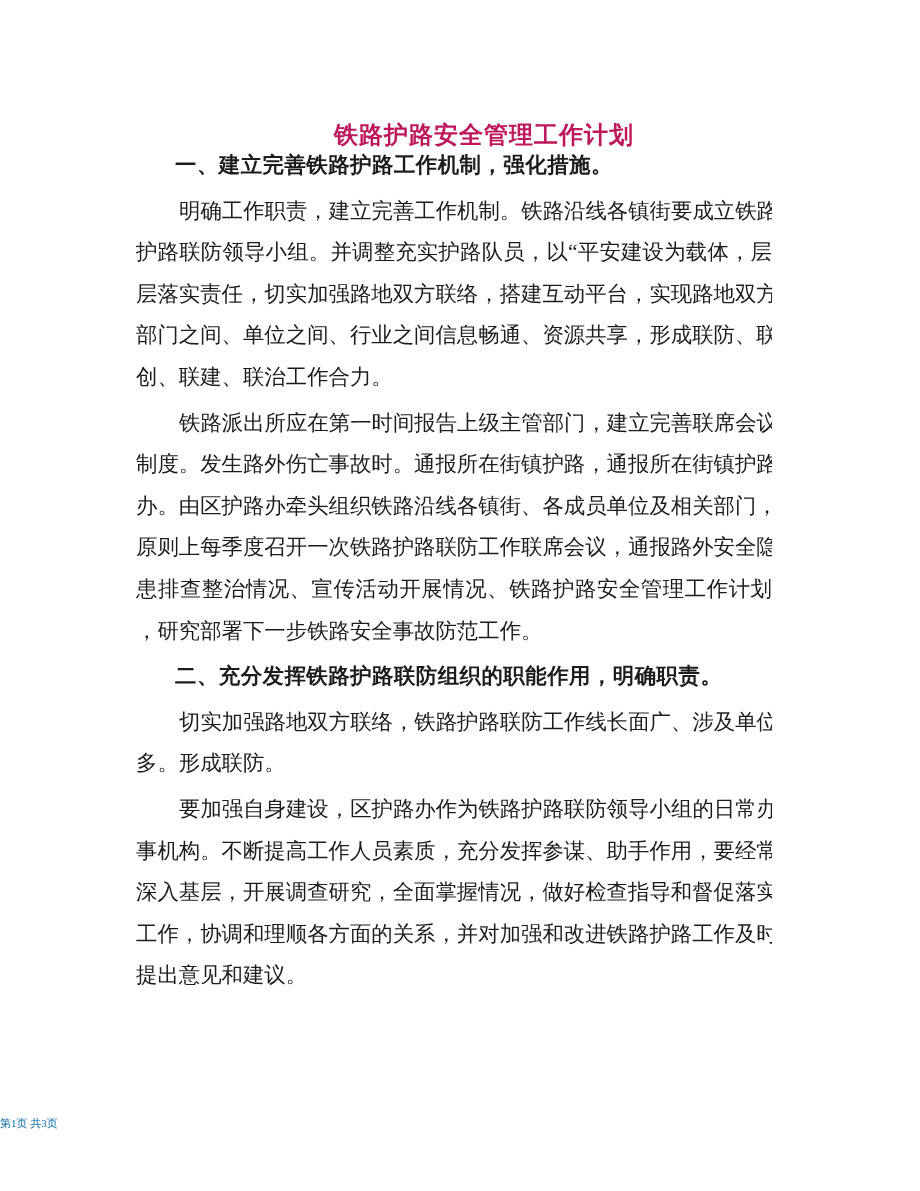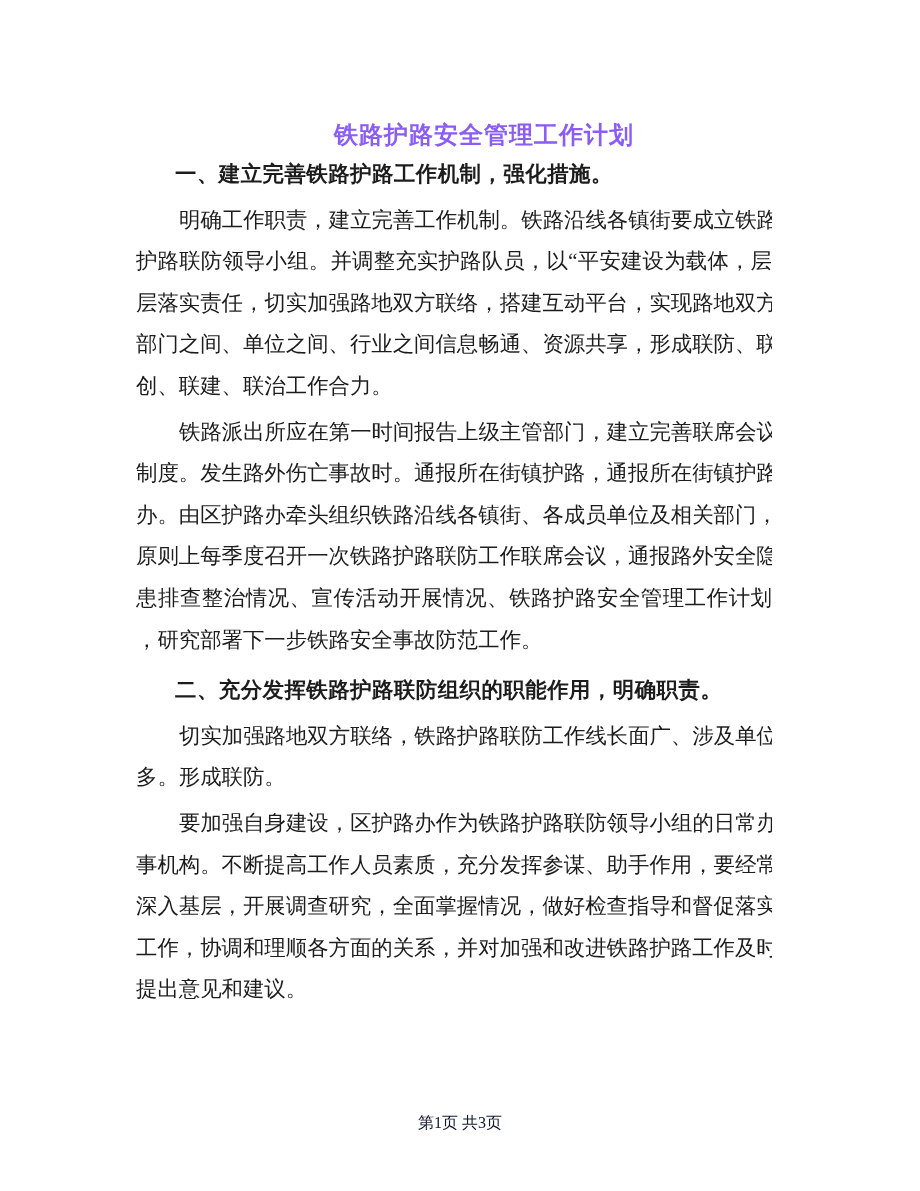--- a/index.html
+++ b/index.html
@@ -40,37 +40,35 @@
     overflow: hidden;
   }
   .line.first { text-indent: 43px; }
   .line.last  { text-align: right; text-align-last: left; }
   .line.heading {
     font-weight: bold;
     text-align: right;
     text-align-last: left;
     text-indent: 43px;
     letter-spacing: 0.5px;
-    margin-top: 9px;
   }
   .paragraph { margin: 4px; }
   .doc-footer {
     position: absolute;
     top: 1112px; left: 0; width: 920px;
-    text-align: center;
-    font-size: 16px;
+    font-size: 11px;
     line-height: 22px;
-    color: #0f172a;
+    color: #0369a1;
   }
 </style>
 </head>
 <body>
 
 <div class="page">
-  <h1 class="doc-title" style="color: #8b5cf6;">铁路护路安全管理工作计划</h1>
+  <h1 class="doc-title" style="color: #be185d;">铁路护路安全管理工作计划</h1>
 
   <div class="doc-content">
       <div class="line heading">一、建立完善铁路护路工作机制，强化措施。</div>
       <div class="paragraph">
         <div class="line first">明确工作职责，建立完善工作机制。铁路沿线各镇街要成立铁路</div>
         <div class="line">护路联防领导小组。并调整充实护路队员，以“平安建设为载体，层</div>
         <div class="line">层落实责任，切实加强路地双方联络，搭建互动平台，实现路地双方</div>
         <div class="line">部门之间、单位之间、行业之间信息畅通、资源共享，形成联防、联</div>
         <div class="line last">创、联建、联治工作合力。</div>
       </div>

